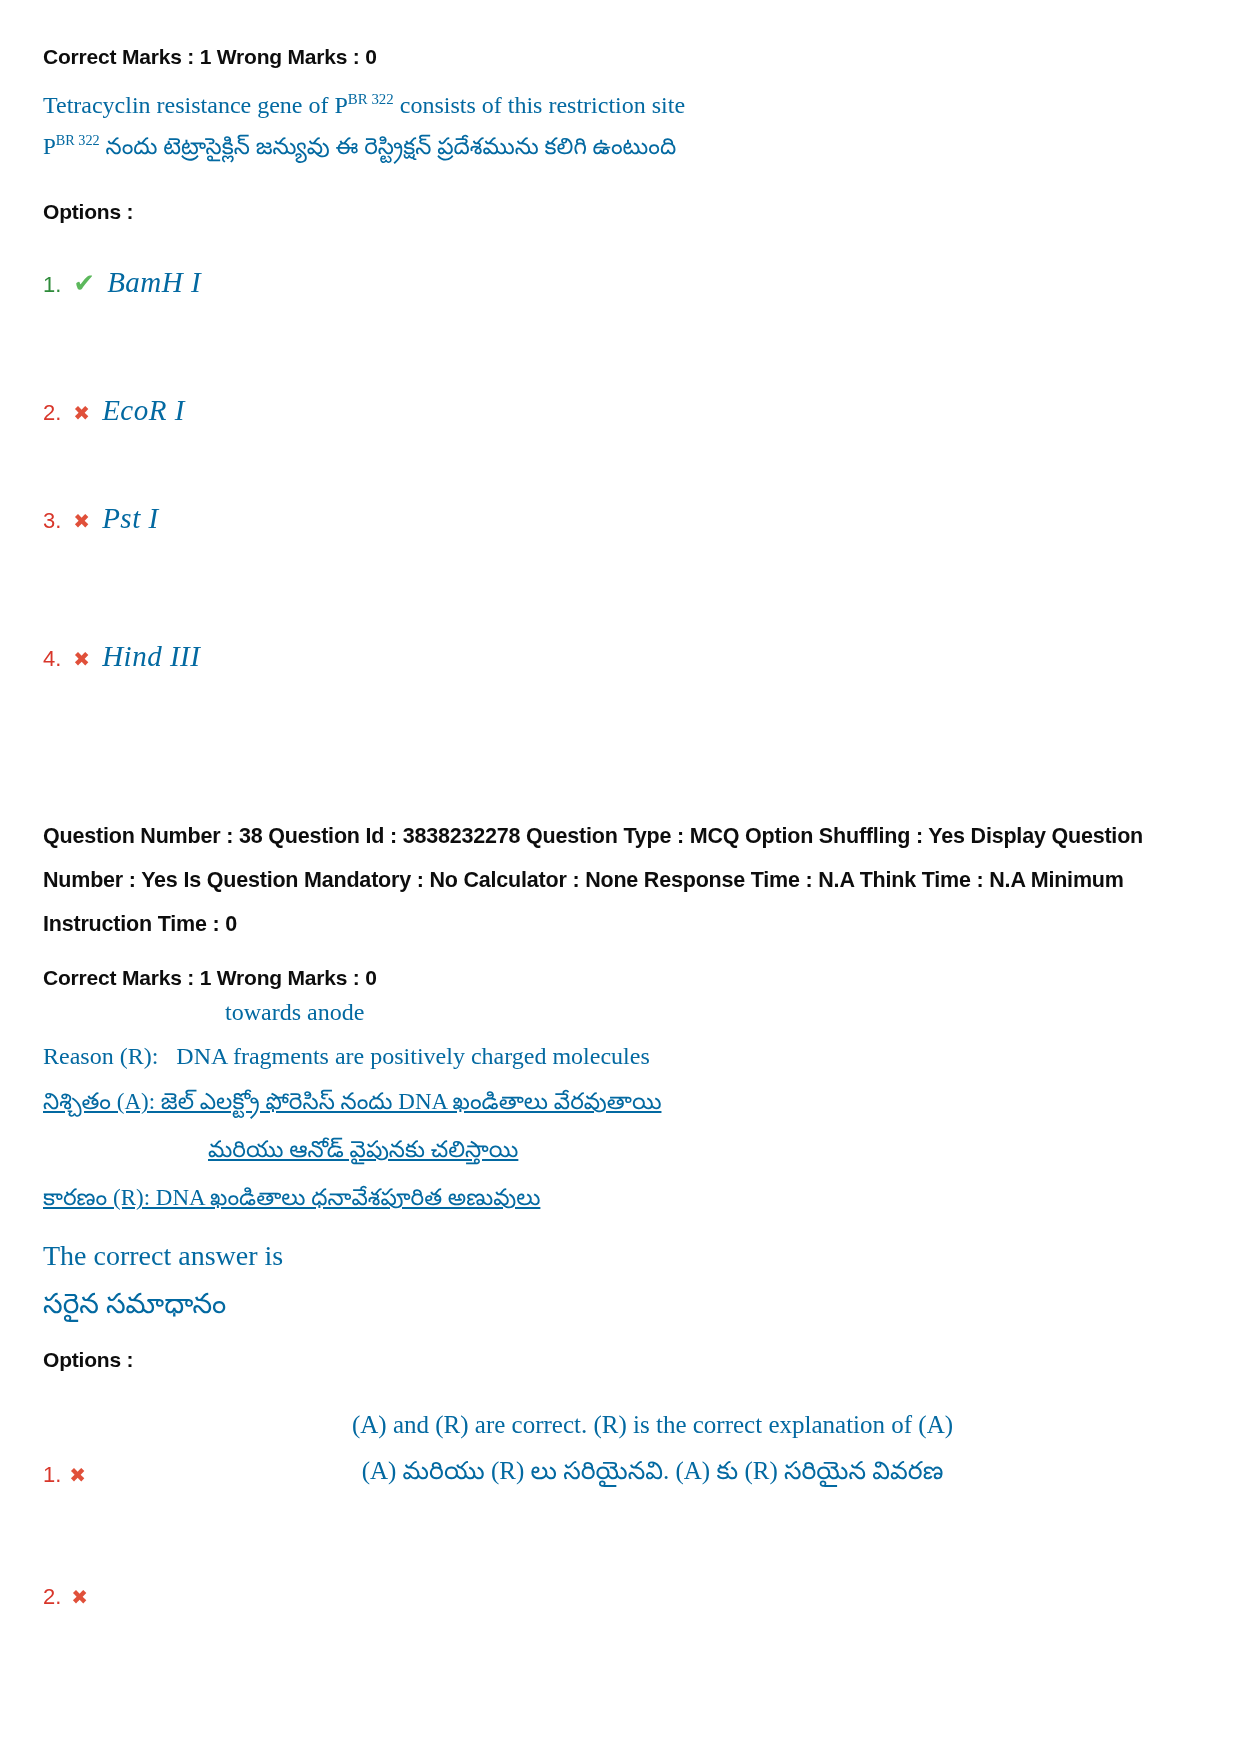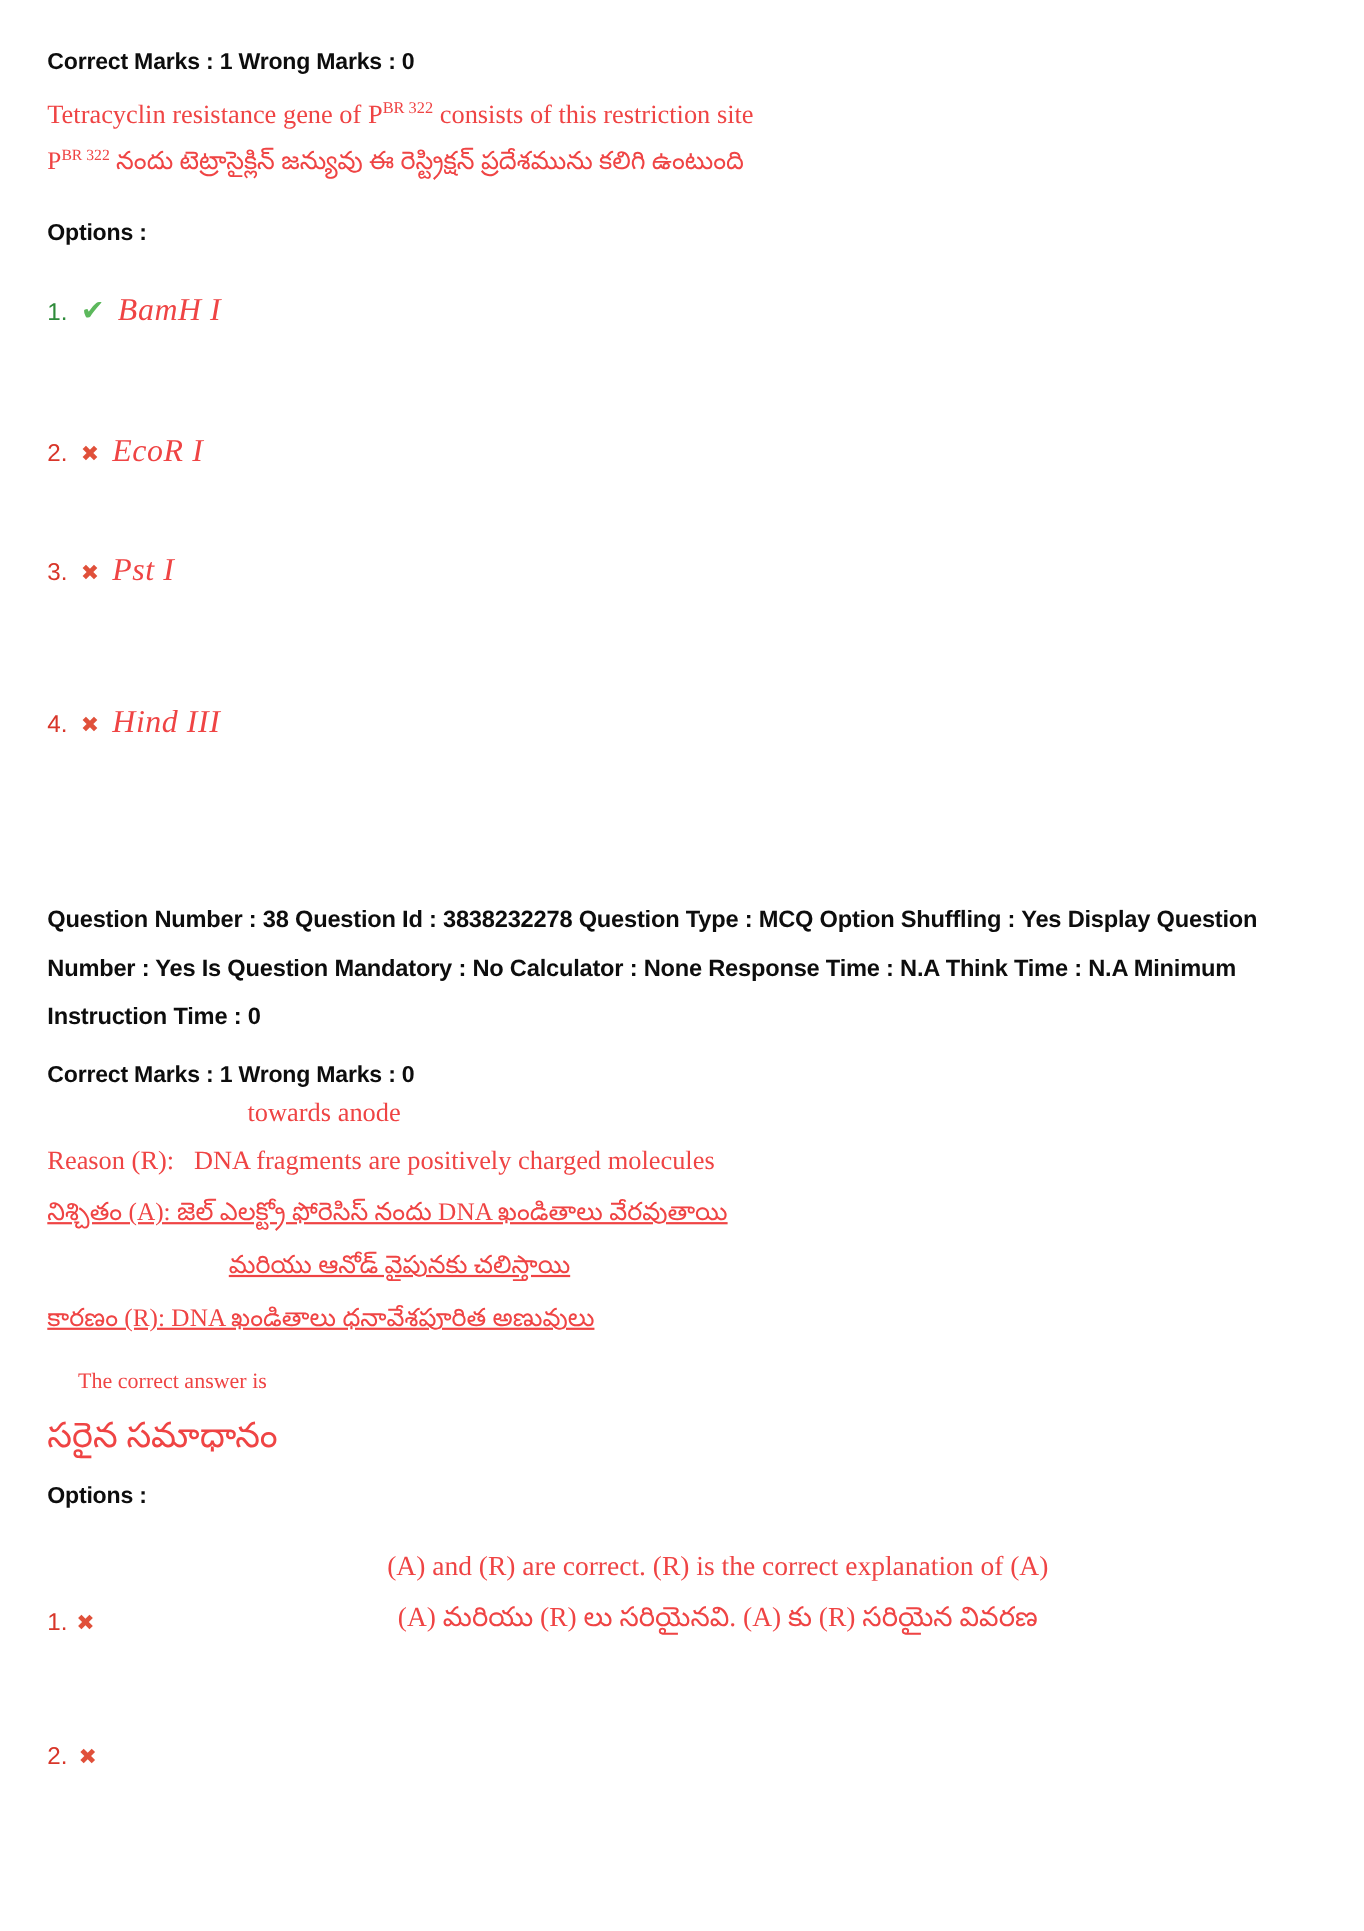--- a/index.html
+++ b/index.html
@@ -19,21 +19,21 @@
   }
   .bold-label {
     font-family: "Liberation Sans", sans-serif;
     font-weight: 700;
     font-size: 21px;
     color: #0d0d0d;
     letter-spacing: -0.2px;
   }
   .serif {
     font-family: "Liberation Serif", "DejaVu Serif", serif;
-    color: #ef4444;
+    color: #0369a1;
     white-space: pre-wrap;
   }
   .q-line { font-size: 24px; line-height: 40px; margin-top: 16px; }
   .q-line-te { font-size: 23px; line-height: 44px; margin-top: 0; }
   sup { font-size: 62%; vertical-align: super; line-height: 0; }
 
   .options-label { margin-top: 31px; }
 
   .option-row {
     display: flex;
@@ -81,22 +81,22 @@
     color: #0d0d0d;
   }
   .marks2 { margin-top: 20px; }
 
   .body-line { font-size: 24px; line-height: 44px; }
   .first-body { margin-top: 16px; }
   .indent { padding-left: 182px; }
   .te-line { font-size: 23px; line-height: 48px; text-decoration: underline; }
   .te-indent { padding-left: 165px; }
 
-  .answer-en { margin-top: 14px; font-size: 20px; line-height: 40px; margin-left: 28px; }
-  .answer-te { margin-top: 4px; font-size: 32px; line-height: 48px; }
+  .answer-en { margin-top: 14px; font-size: 28px; line-height: 40px; }
+  .answer-te { margin-top: 4px; font-size: 28px; line-height: 48px; }
 
   .options-label2 { margin-top: 20px; }
 
   .option-block {
     margin-top: 30px;
     display: flex;
     align-items: flex-end;
   }
   .option-block .marker {
     display: flex;

